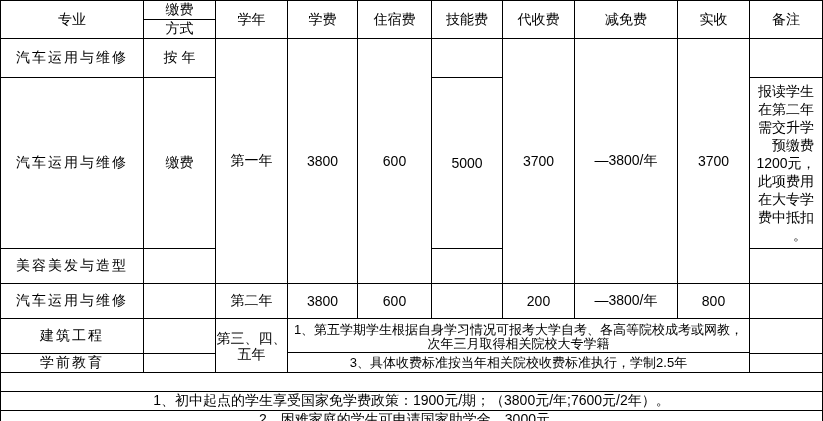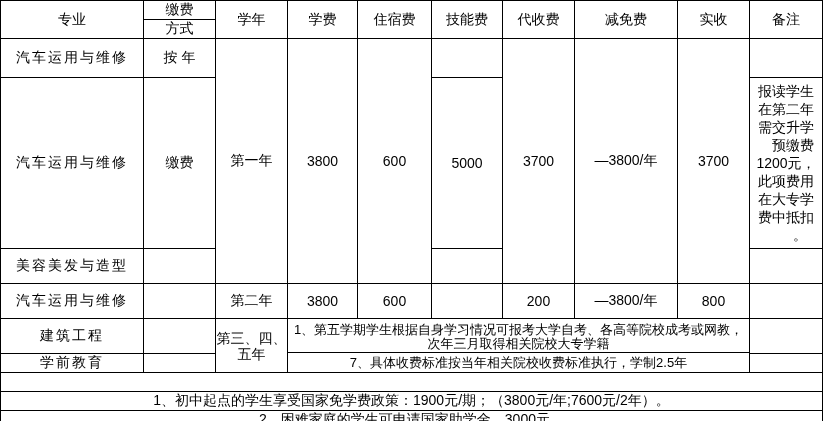--- a/index.html
+++ b/index.html
@@ -121,21 +121,21 @@
         <td></td>
       </tr>
 
       <tr class="r5">
         <td class="major">建筑工程</td>
         <td></td>
         <td class="pre" rowspan="2">第三、四、
 五年</td>
         <td class="notes" colspan="6" rowspan="2">
           <div class="note1">1、第五学期学生根据自身学习情况可报考大学自考、各高等院校成考或网教，次年三月取得相关院校大专学籍</div>
-          <div class="note2">7、具体收费标准按当年相关院校收费标准执行，学制2.5年</div>
+          <div class="note2">3、具体收费标准按当年相关院校收费标准执行，学制2.5年</div>
         </td>
         <td></td>
       </tr>
 
       <tr class="r6">
         <td class="major">学前教育</td>
         <td></td>
         <td></td>
       </tr>
 

